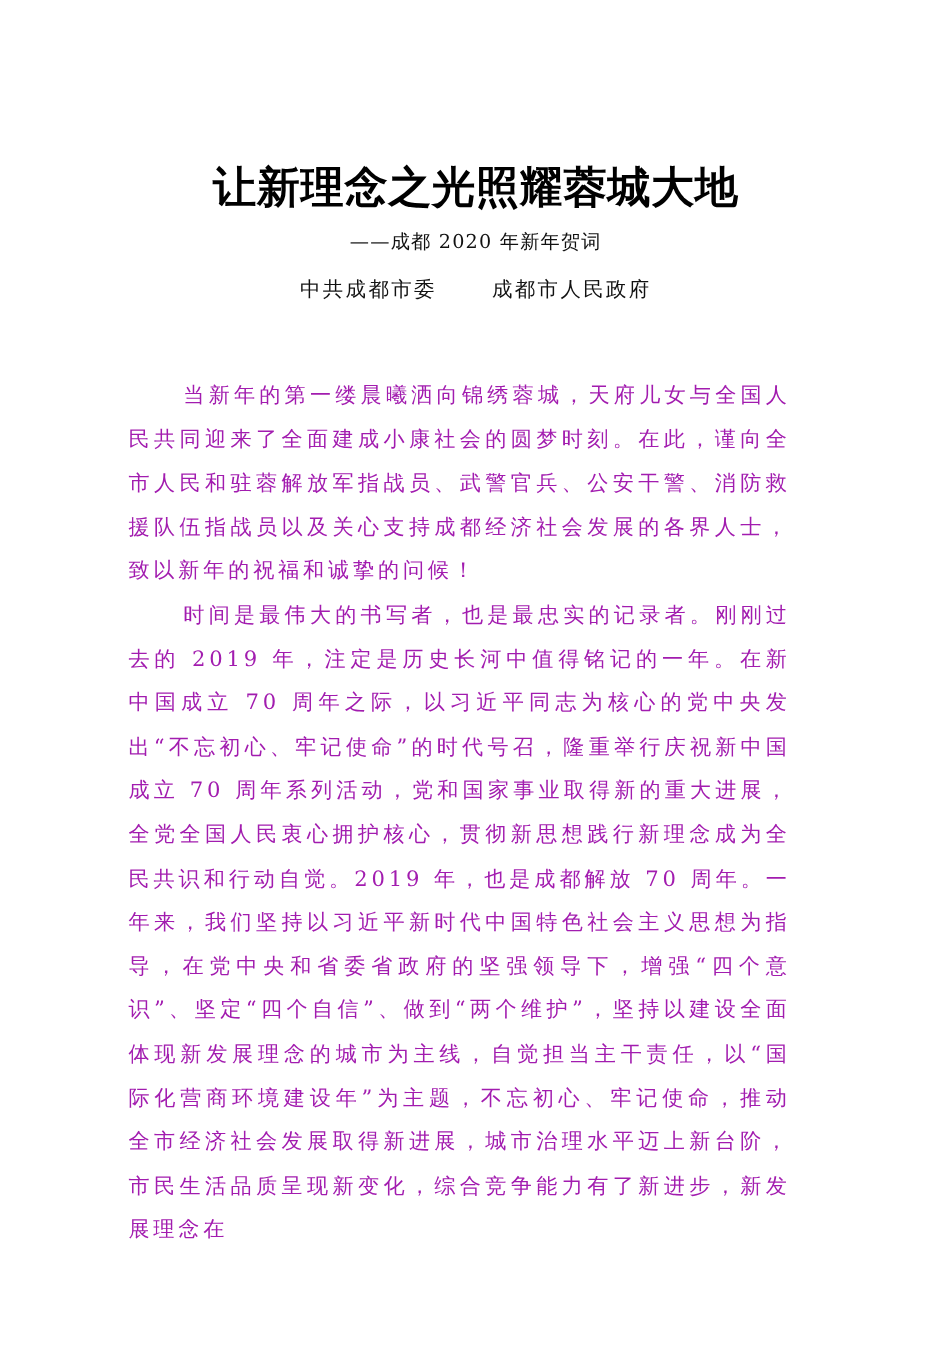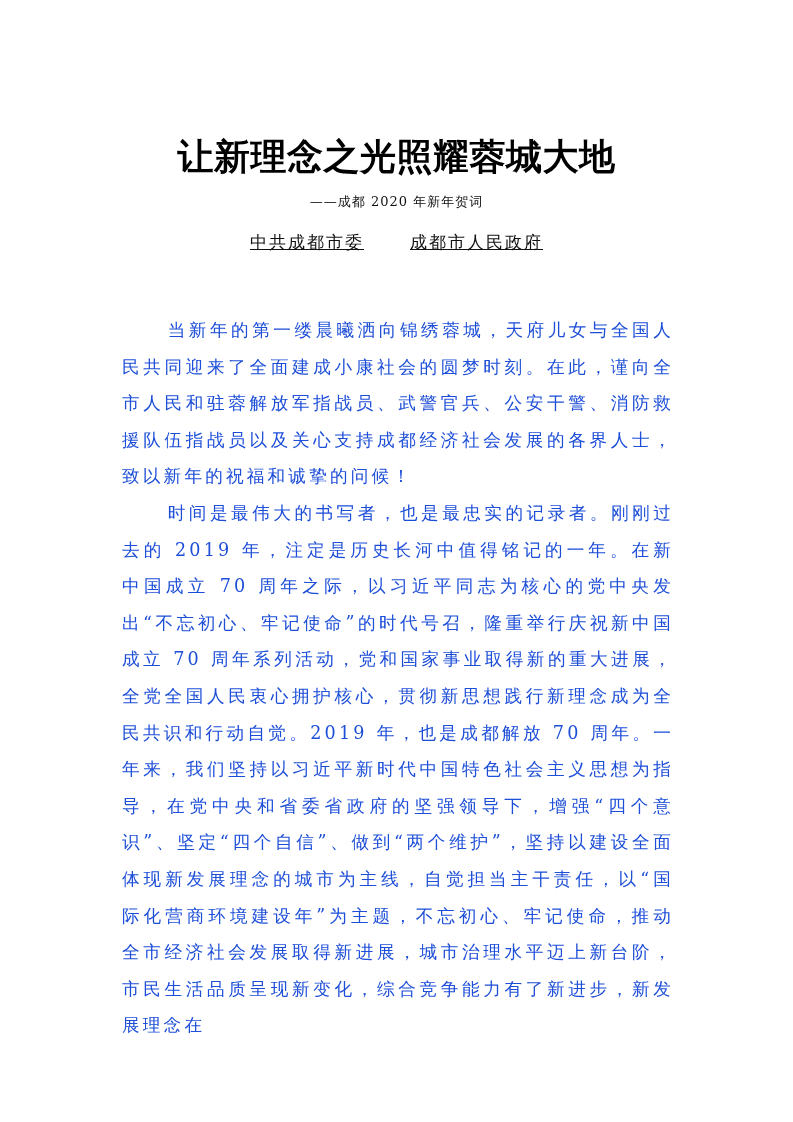--- a/index.html
+++ b/index.html
@@ -34,51 +34,50 @@
       line-height: 38px;
       letter-spacing: 0.5px;
       color: #000000;
     }
     .subtitle {
       position: absolute;
       top: 190px;
       left: 0;
       width: 793px;
       text-align: center;
-      font-size: 13px;
+      font-size: 16px;
       line-height: 24px;
       letter-spacing: 1px;
       color: #111111;
     }
     .authors {
       position: absolute;
       top: 230px;
       left: 0;
       width: 793px;
       text-align: center;
       font-size: 17px;
       line-height: 24px;
       letter-spacing: 2px;
       color: #111111;
-      text-decoration: underline;
     }
     .authors .gap {
       display: inline-block;
       width: 46px;
     }
     .body {
       position: absolute;
       top: 312px;
-      left: 122px;
+      left: 107px;
       width: 552px;
       font-size: 17.6px;
       line-height: 36.6px;
       letter-spacing: 3.2px;
       text-align: justify;
-      color: #1d4ed8;
+      color: #a21caf;
     }
     .body p {
       margin: 0;
       text-indent: 2.6em;
     }
   </style>
 </head>
 <body>
 
 <div class="page">

